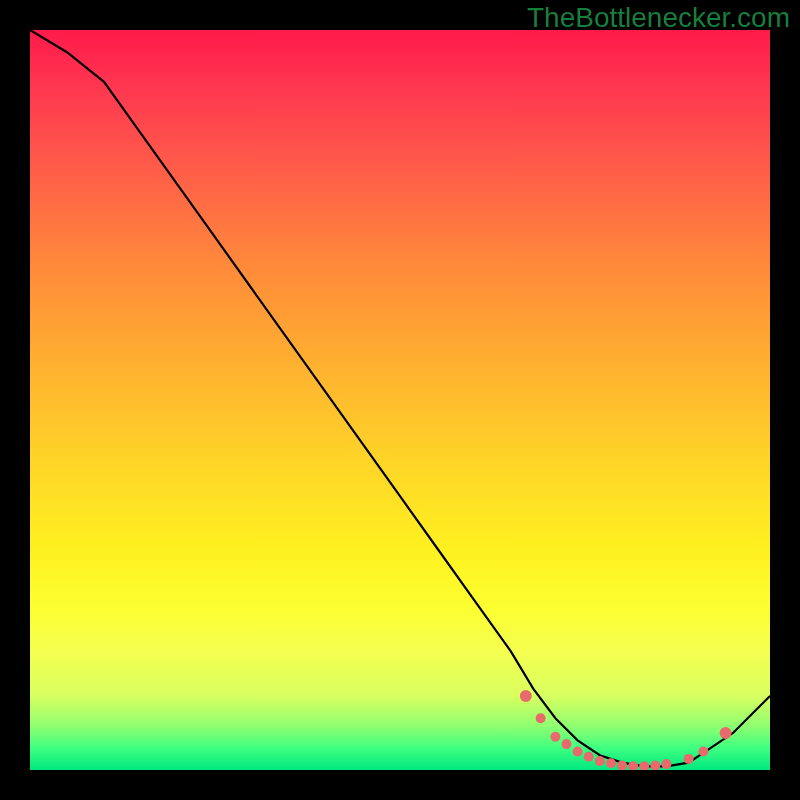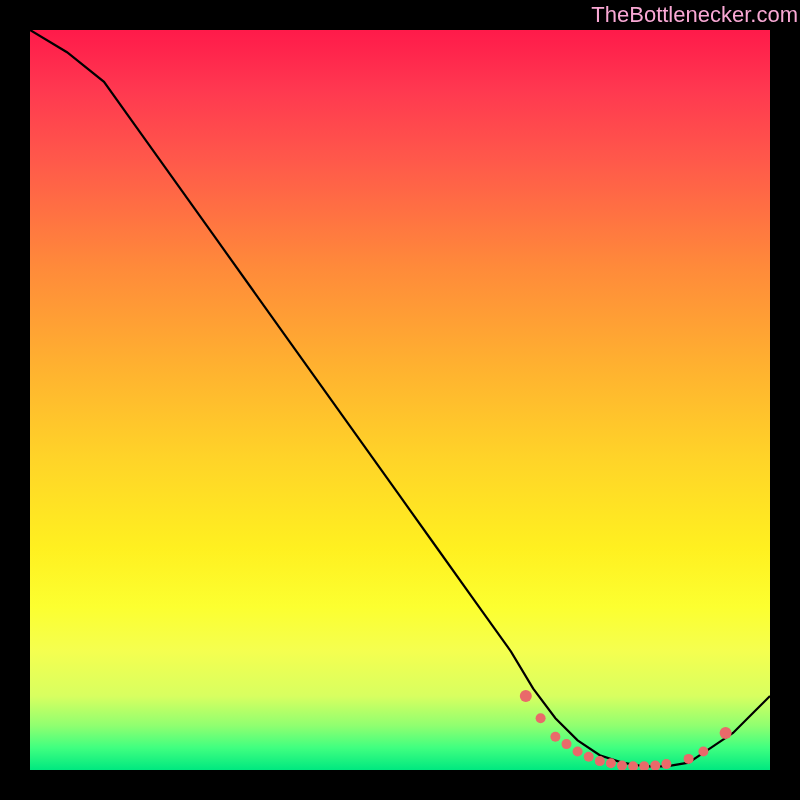--- a/index.html
+++ b/index.html
@@ -7,23 +7,23 @@
     width: 800px;
     height: 800px;
     background: #000;
     position: relative;
     font-family: Arial, Helvetica, sans-serif;
     overflow: hidden;
   }
   .attribution {
     position: absolute;
     top: 2px;
-    right: 2px;
-    color: #f9a8d4;
-    font-size: 22px;
+    right: 10px;
+    color: #15803d;
+    font-size: 28px;
     font-weight: 500;
     z-index: 10;
   }
   .plot-area {
     position: absolute;
     left: 30px;
     top: 30px;
     width: 740px;
     height: 740px;
     background: linear-gradient(to bottom,

